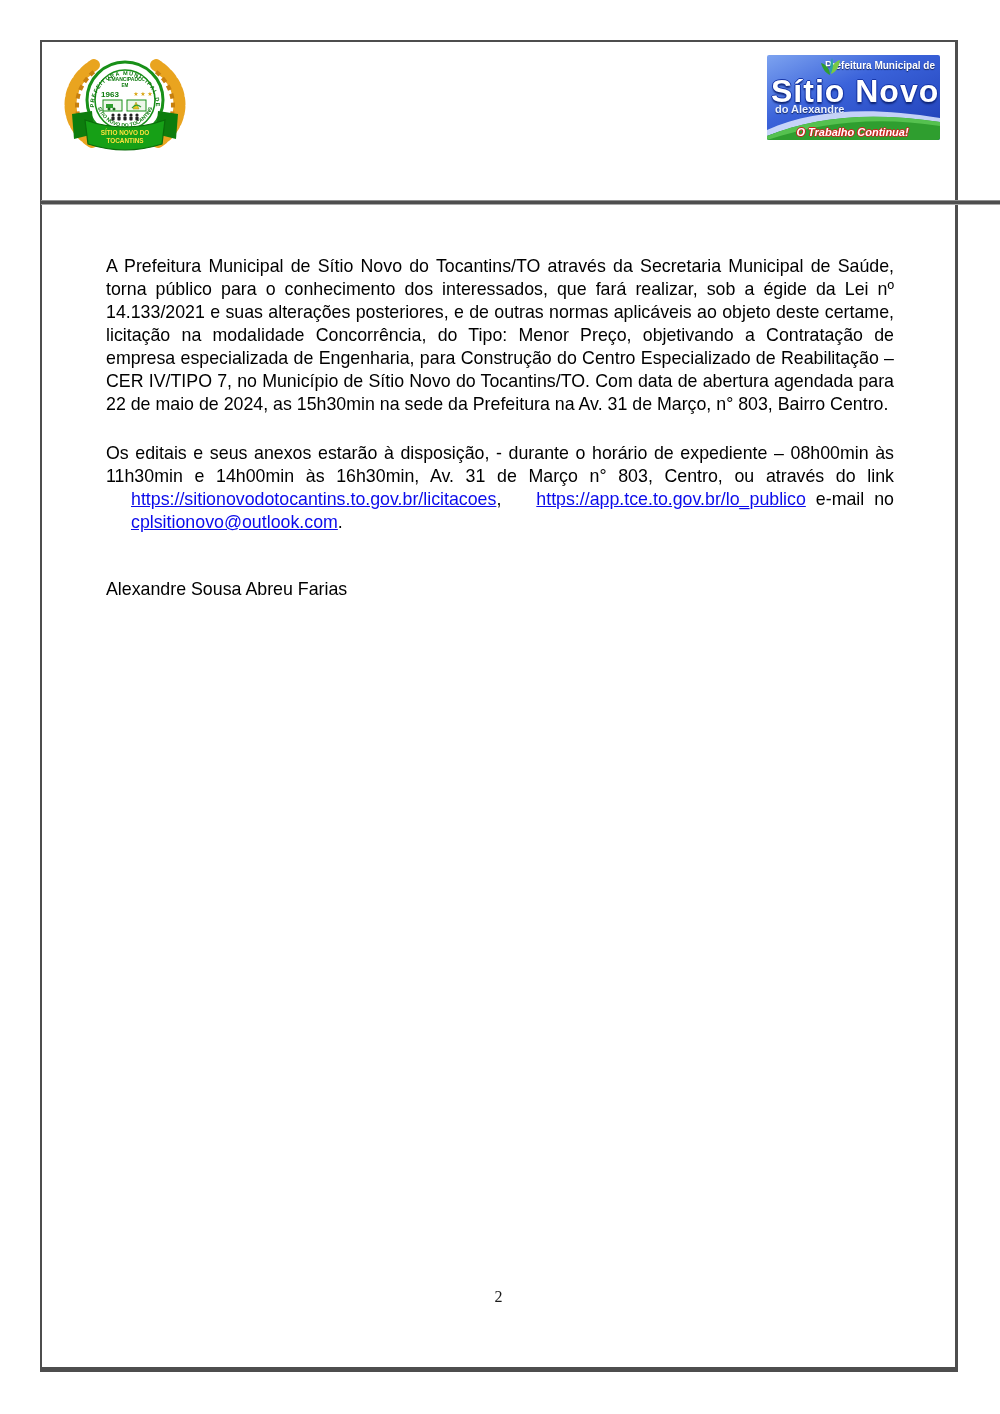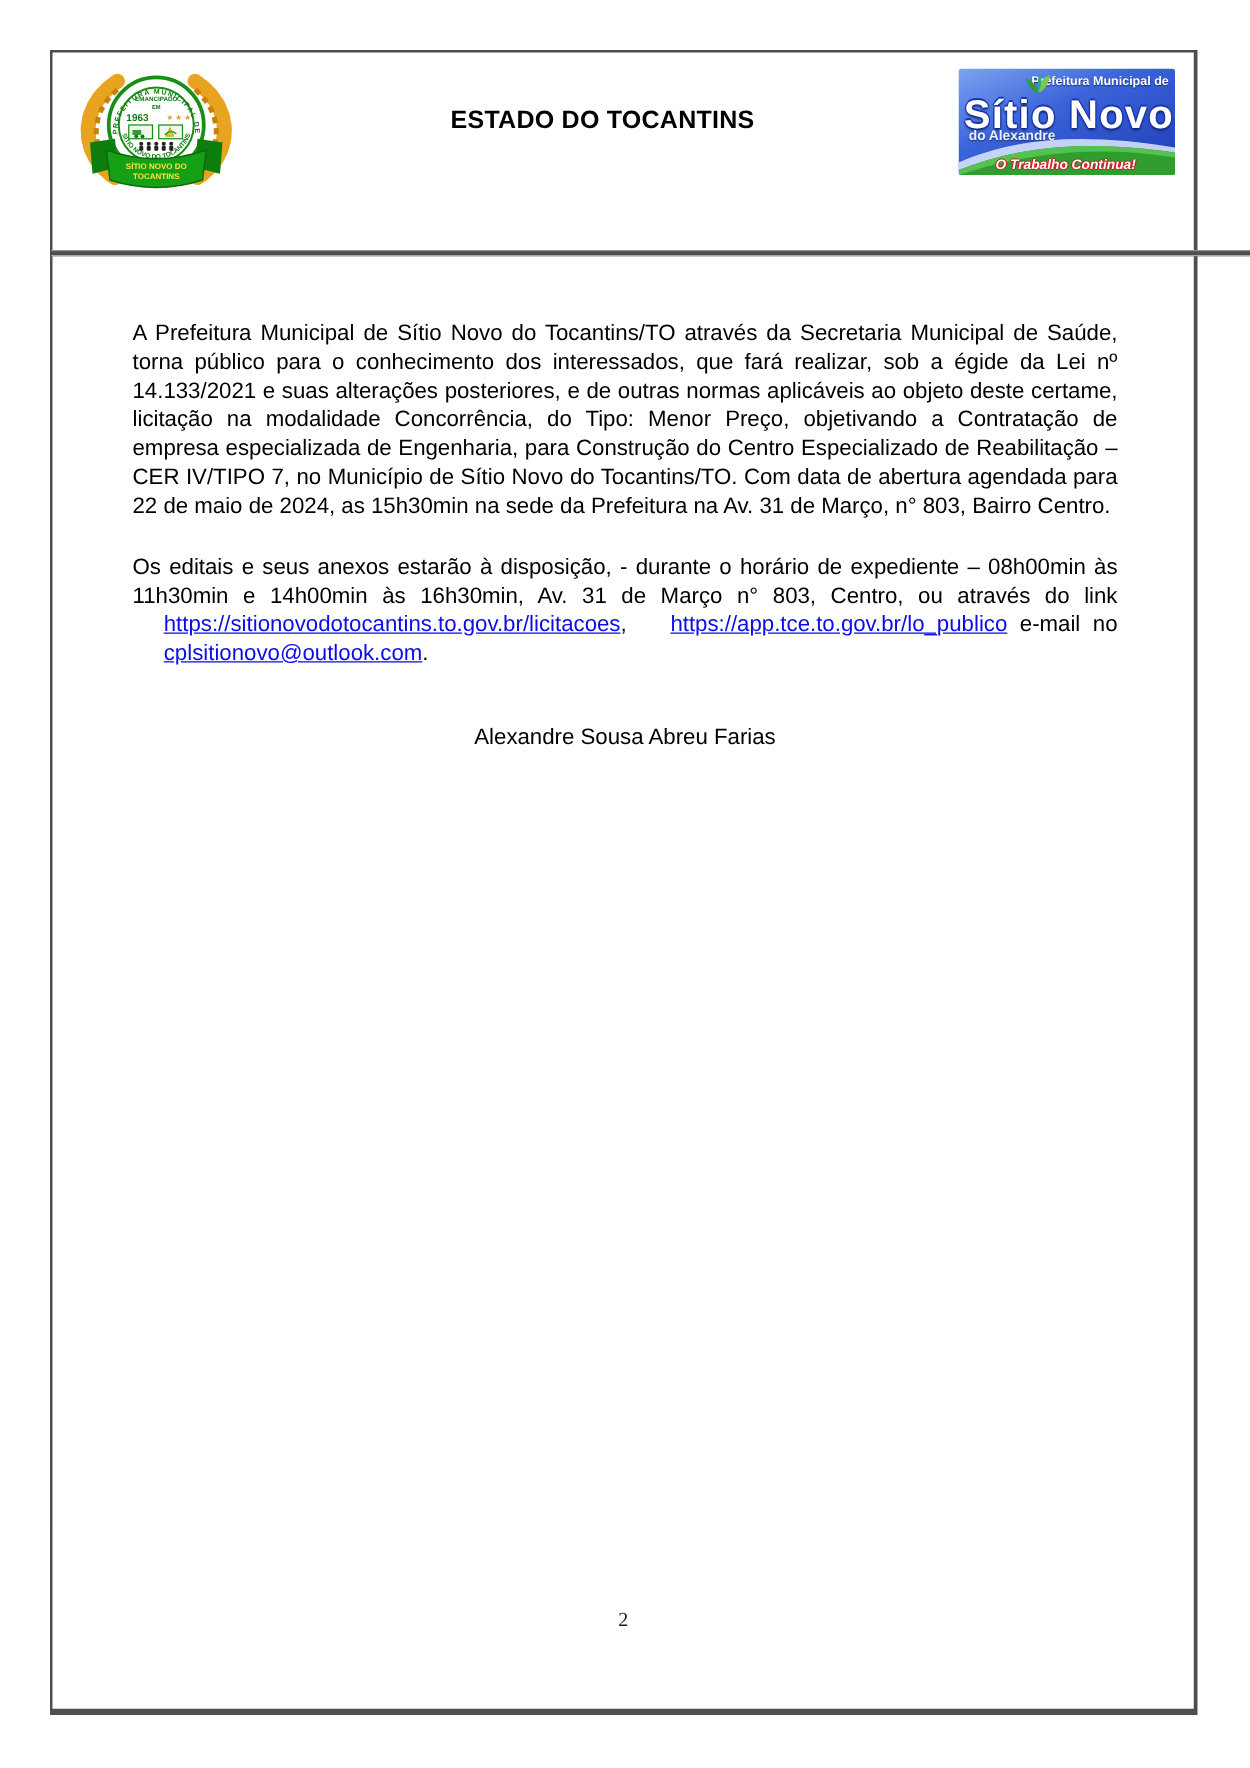--- a/index.html
+++ b/index.html
@@ -55,21 +55,21 @@
   .brand svg.swoosh{position:absolute;left:0;bottom:0;width:173px;height:40px;z-index:2;}
   .brand svg.leaves{position:absolute;left:53px;top:3px;width:22px;height:18px;z-index:3;}
   
   .body-text{
     position:absolute;left:64px;top:213px;width:788px;
     font-size:17.8px;line-height:23px;text-align:justify;
   }
   .body-text p{margin:0;}
   .body-text p.second{margin-top:26px;}
   a.doc-link{color:var(--link-blue,#0b0beb);text-decoration:underline;cursor:pointer;margin-left:25px;}
-  .signature{margin-top:44px;text-align:center;line-height:23px;}
+  .signature{margin-top:44px;line-height:23px;}
   
   .page-num{
     position:absolute;left:0;right:0;top:1246px;text-align:center;
     font-family:"Liberation Serif",serif;font-size:16px;color:#1a1a1a;
   }
 </style>
 </head>
 <body>
 
 <div class="page">
@@ -124,21 +124,20 @@
         </g>
 
         <path d="M20 60 L40 57 L42 80 L22 85 Z" fill="#0d7d0d"></path>
         <path d="M126 60 L106 57 L104 80 L124 85 Z" fill="#0d7d0d"></path>
         <path d="M33 66 Q73 80 113 66 L110 90 Q73 102 36 90 Z" fill="#16a016" stroke="#0a6b0a" stroke-width="1.2"></path>
         <text x="73" y="81" text-anchor="middle" font-size="6.4" font-weight="bold" fill="#ffe23e">SÍTIO NOVO DO</text>
         <text x="73" y="89" text-anchor="middle" font-size="6.4" font-weight="bold" fill="#ffe23e">TOCANTINS</text>
       </svg>
 
       <div class="header-center">
-        <div class="h-state">ESTADO DO TOCANTINS</div>
       </div>
 
       <div class="brand">
         <svg class="swoosh" viewBox="0 0 173 40">
           <path d="M0 30 C 45 10, 100 6, 173 18 L173 24 C 110 12, 50 18, 0 36 Z" fill="#dfe9ff" opacity="0.85"></path>
           <path d="M0 36 C 50 16, 105 12, 173 22 L173 40 L0 40 Z" fill="#2f9e2f"></path>
           <path d="M0 36 C 50 16, 105 12, 173 22 L173 26 C 110 16, 55 22, 0 40 Z" fill="#55c14f"></path>
         </svg>
         <svg class="leaves" viewBox="0 0 22 18">
           <path d="M10 17 C10 10, 5 6, 1 5 C3 12, 6 15, 10 17 Z" fill="#2f9e2f"></path>

